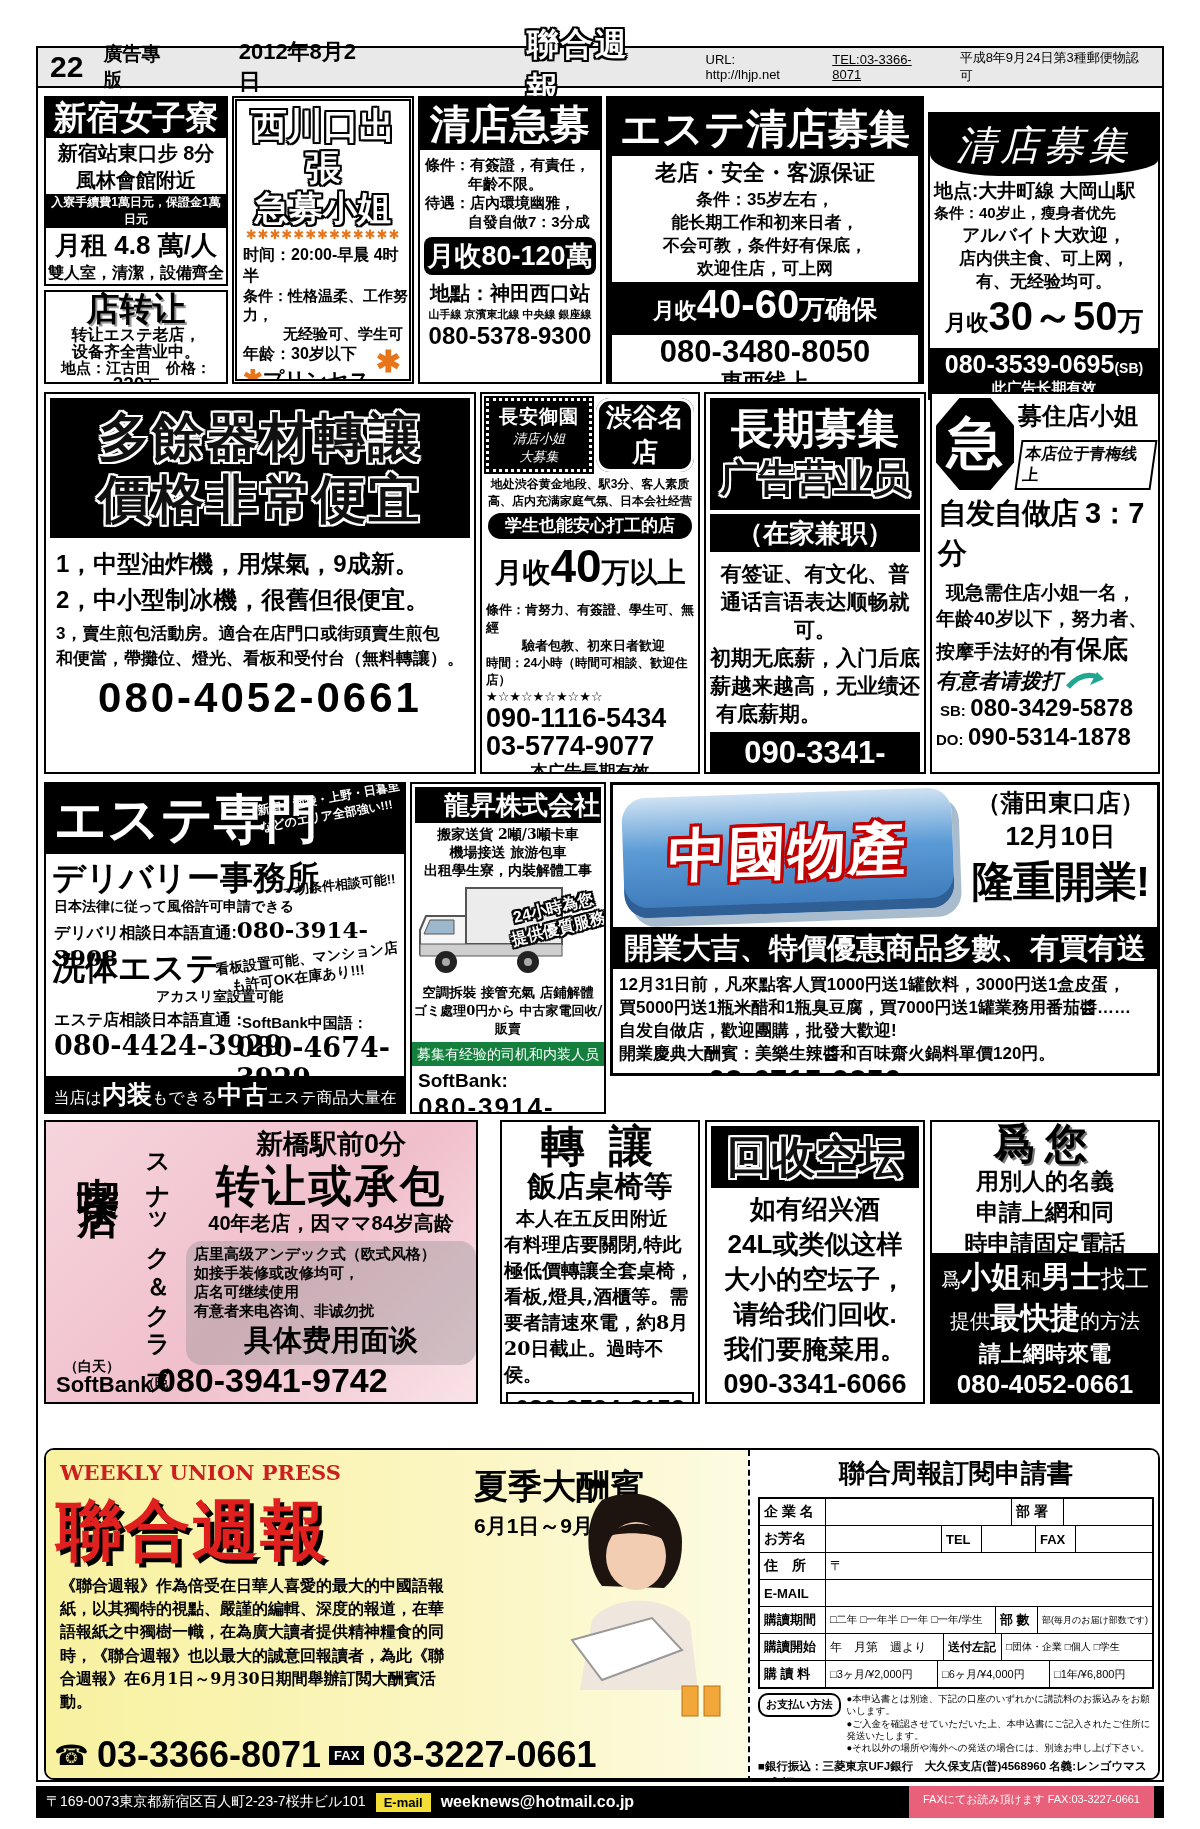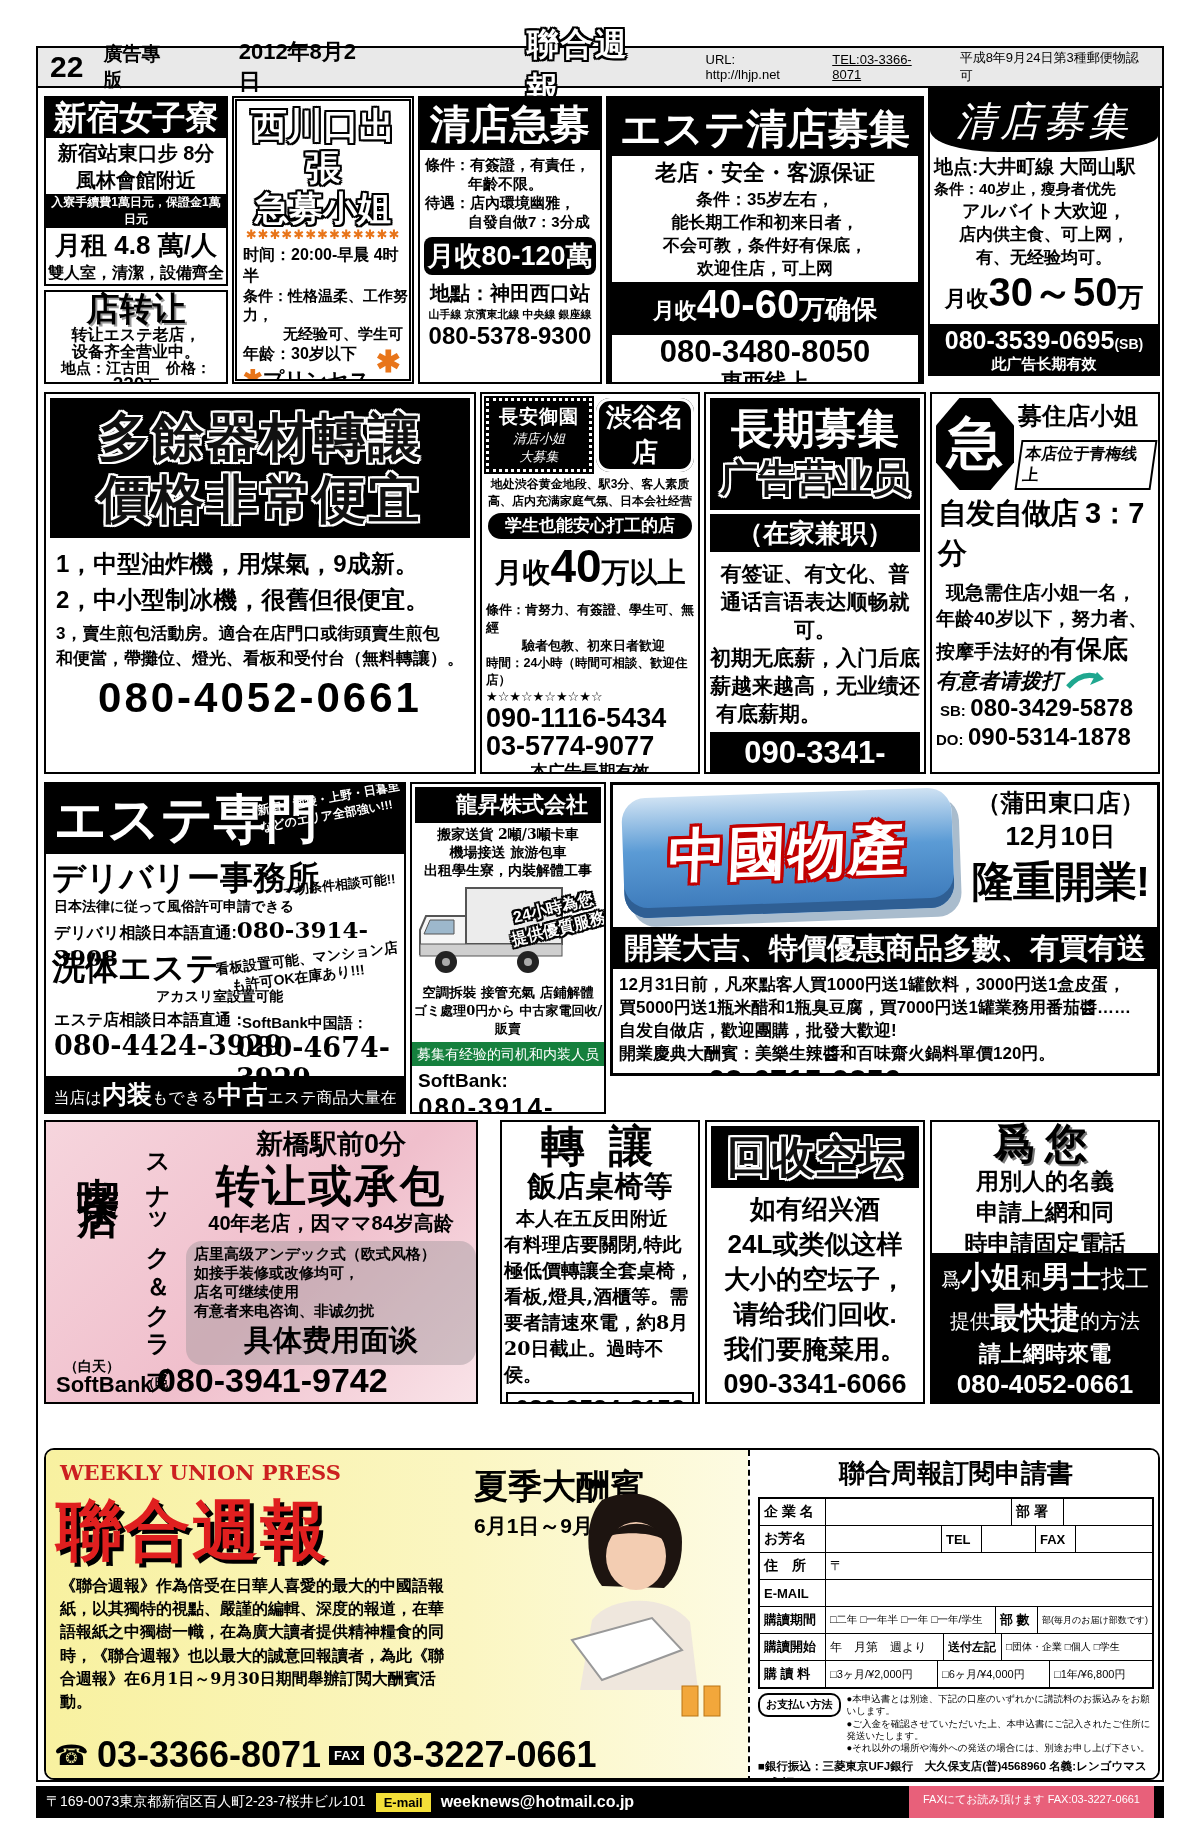--- a/index.html
+++ b/index.html
@@ -87,21 +87,21 @@
       <div class="b c" style="font-size:17px;">不会可教，条件好有保底，</div>
       <div class="b c" style="font-size:17px;">欢迎住店，可上网</div>
     </div>
     <div class="b c" style="color:#fff;line-height:44px;"><span style="font-size:22px;">月收</span><span style="font-size:40px;">40-60</span><span style="font-size:26px;">万确保</span></div>
     <div style="background:#fff;color:#000;">
       <div class="b c" style="font-size:31px;line-height:34px;">080-3480-8050</div>
       <div class="b c" style="font-size:22px;line-height:26px;">東西线上</div>
     </div>
   </div>
 
-  <div class="ad" style="left:928px;top:88px;width:232px;height:288px;">
+  <div class="ad" style="left:928px;top:112px;width:232px;height:288px;">
     <div class="bb c serif" style="font-size:40px;line-height:62px;font-style:italic;letter-spacing:4px;border-radius:0 0 40% 30%/0 0 16px 22px;">清店募集</div>
     <div class="b" style="font-size:19px;padding-left:4px;margin-top:2px;">地点:大井町線 大岡山駅</div>
     <div class="b" style="font-size:15px;padding-left:4px;"><span>条件：</span><span>40岁止，瘦身者优先</span></div>
     <div class="b c" style="font-size:18px;">アルバイト大欢迎，</div>
     <div class="b c" style="font-size:17px;">店内供主食、可上网，</div>
     <div class="b c" style="font-size:17px;">有、无经验均可。</div>
     <div class="b c" style="line-height:46px;"><span style="font-size:22px;">月收</span><span style="font-size:40px;">30～50</span><span style="font-size:26px;">万</span></div>
     <div class="bb c" style="padding:2px 0;">
       <div class="b"><span style="font-size:25px;">080-3539-0695</span><span style="font-size:14px;">(SB)</span></div>
       <div class="b" style="font-size:15px;">此广告长期有效</div>
@@ -202,21 +202,21 @@
       <div class="b serif" style="position:absolute;left:8px;top:176px;font-size:27px;">080-4424-3929</div>
       <div class="b" style="position:absolute;left:196px;top:160px;font-size:15px;">SoftBank中国語：</div>
       <div class="b serif" style="position:absolute;left:190px;top:178px;font-size:27px;">080-4674-3929</div>
     </div>
     <div class="bb c" style="height:36px;line-height:36px;">
       <span style="font-size:16px;">当店は</span><span class="b" style="font-size:25px;">内装</span><span style="font-size:16px;">もできる</span><span class="b" style="font-size:25px;">中古</span><span style="font-size:16px;">エステ商品大量在庫</span>
     </div>
   </div>
 
   <div class="ad" style="left:410px;top:782px;width:196px;height:332px;">
-    <div class="bb b c" style="font-size:22px;line-height:36px;margin:3px;padding-left:28px;">龍昇株式会社</div>
+    <div class="bb b c" style="font-size:26px;line-height:36px;margin:3px;padding-left:28px;">龍昇株式会社</div>
     <div class="b c serif" style="font-size:14px;">搬家送貨 2噸/3噸卡車</div>
     <div class="b c serif" style="font-size:14px;">機場接送 旅游包車</div>
     <div class="b c serif" style="font-size:14px;">出租學生寮，内裝解體工事</div>
     <div style="position:relative;height:104px;">
       <svg width="150" height="96" viewBox="0 0 150 96" style="position:absolute;left:4px;top:2px;">
         <rect x="50" y="6" width="96" height="56" fill="#ececec" stroke="#555" stroke-width="2"></rect>
         <path d="M10 34 L50 34 L50 72 L4 72 L4 48 Z" fill="#f6f6f6" stroke="#555" stroke-width="2"></path>
         <path d="M14 38 L38 38 L38 52 L8 52 Z" fill="#9db8cc" stroke="#555"></path>
         <rect x="4" y="62" width="142" height="12" fill="#cfcfcf" stroke="#555"></rect>
         <circle cx="30" cy="80" r="11" fill="#222"></circle>

